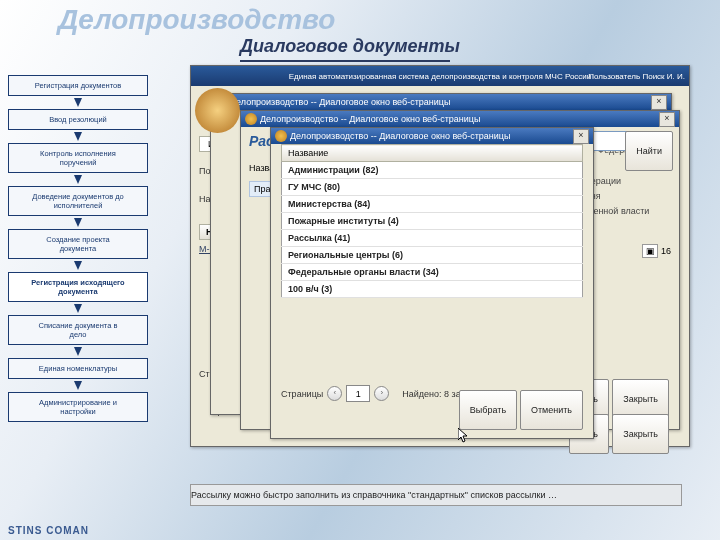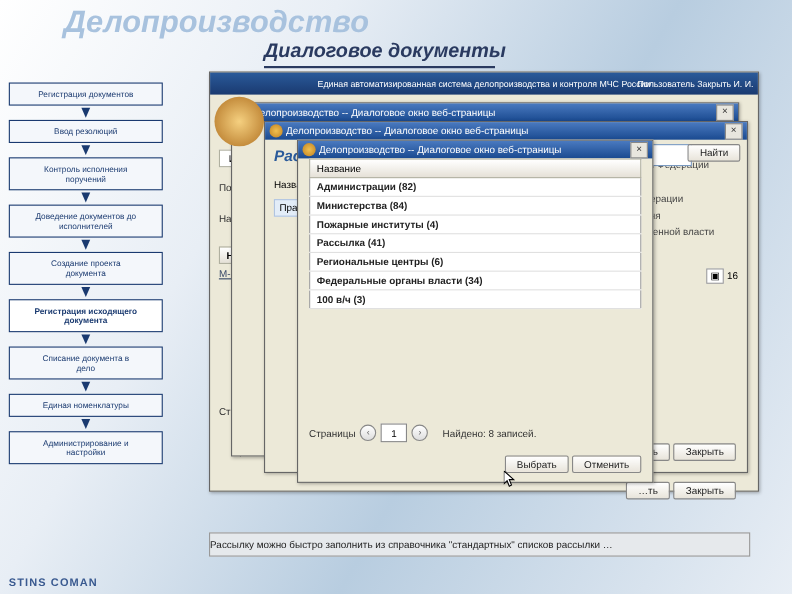--- a/index.html
+++ b/index.html
@@ -24,21 +24,21 @@
 .emblem{width:12px;height:12px;border-radius:50%;background:radial-gradient(circle,#f0c050,#c08020);flex:0 0 auto}
 
 .app-header{height:20px;background:linear-gradient(#2a5a9a,#1a3a70);color:#fff;font-size:8px;display:flex;align-items:center;justify-content:center;position:relative}
 .app-user{position:absolute;right:4px;font-size:8px;color:#dde}
 .app-user span{color:#fff}
 
 .dlg-title{height:16px;background:linear-gradient(#4a7ac0,#1a4a90);color:#fff;font-size:9px;display:flex;align-items:center;padding:0 4px;gap:3px}
 .dlg-x{margin-left:auto}
 
 .field-label{font-size:9px;color:#333}
-.btn{display:inline-block;background:linear-gradient(#fff,#e8e4da);border:1px solid #888;font-size:9px;padding:2px 10px;border-radius:2px;color:#222}
+.btn{display:inline-block;background:linear-gradient(#fff,#e8e4da);border:1px solid #888;font-size:9px;padding:14px 10px;border-radius:2px;color:#222}
 .input{background:#fff;border:1px solid #7a9ac0;height:16px;font-size:9px}
 
 
 .list-table{background:#fff;border:1px solid #a0a0a0;width:100%;border-collapse:collapse}
 .list-table th{background:linear-gradient(#fff,#e4e0d6);border:1px solid #b0b0a0;font-size:9px;text-align:left;padding:3px 6px;font-weight:normal}
 .list-table td{border-bottom:1px solid #e0e0e0;font-size:9px;padding:3px 6px;font-weight:bold;color:#222}
 
 .pager{display:flex;align-items:center;gap:4px;font-size:9px;color:#333}
 .pager .pgbtn{width:13px;height:13px;border:1px solid #888;border-radius:50%;background:linear-gradient(#fff,#ddd);font-size:8px;line-height:11px;text-align:center;color:#666}
 .pager input{width:18px;height:13px;border:1px solid #888;text-align:center;font-size:9px}
@@ -79,21 +79,21 @@
       <div class="step">Администрирование и настройки</div>
     </div>
 
   <div class="app-area">
 
     <div class="win" style="left:0;top:0;width:498px;height:380px">
       <div class="app-header">
         <span>Единая автоматизированная система делопроизводства и контроля МЧС России</span>
         <span class="app-user">
           <span>Пользователь</span>
-          <span style="color:#fff">Закрыть И. И.</span>
+          <span style="color:#fff">Поиск И. И.</span>
         </span>
       </div>
       <div class="big-emblem"></div>
       <div style="position:absolute;left:56px;top:27px;color:#2a5a9a;font-style:italic;font-weight:bold;font-size:16px">Дел</div>
       <div style="position:absolute;left:8px;top:70px;background:#fff;border:1px solid #b0b0a0;padding:2px 8px;font-size:9px">Исходящий документ</div>
       <div style="position:absolute;left:8px;top:100px" class="field-label">Поиск</div>
       <div style="position:absolute;left:8px;top:128px" class="field-label">Название</div>
       <div style="position:absolute;left:8px;top:158px;background:linear-gradient(#fff,#e4e0d6);border:1px solid #b0b0a0;padding:2px 6px;font-size:9px;font-weight:bold">Номе</div>
       <div style="position:absolute;left:8px;top:178px;font-size:9px;color:#346;text-decoration:underline">М-1</div>
       <div style="position:absolute;left:8px;top:300px;font-size:9px" class="pager">
@@ -151,20 +151,23 @@
           <thead>
               <tr>
                 <th>Название</th>
               </tr>
             </thead>
           <tbody id="rows">
               <tr>
                 <td>Администрации (82)</td>
               </tr>
               <tr>
+                <td>ГУ МЧС (80)</td>
+              </tr>
+              <tr>
                 <td>Министерства (84)</td>
               </tr>
               <tr>
                 <td>Пожарные институты (4)</td>
               </tr>
               <tr>
                 <td>Рассылка (41)</td>
               </tr>
               <tr>
                 <td>Региональные центры (6)</td>

